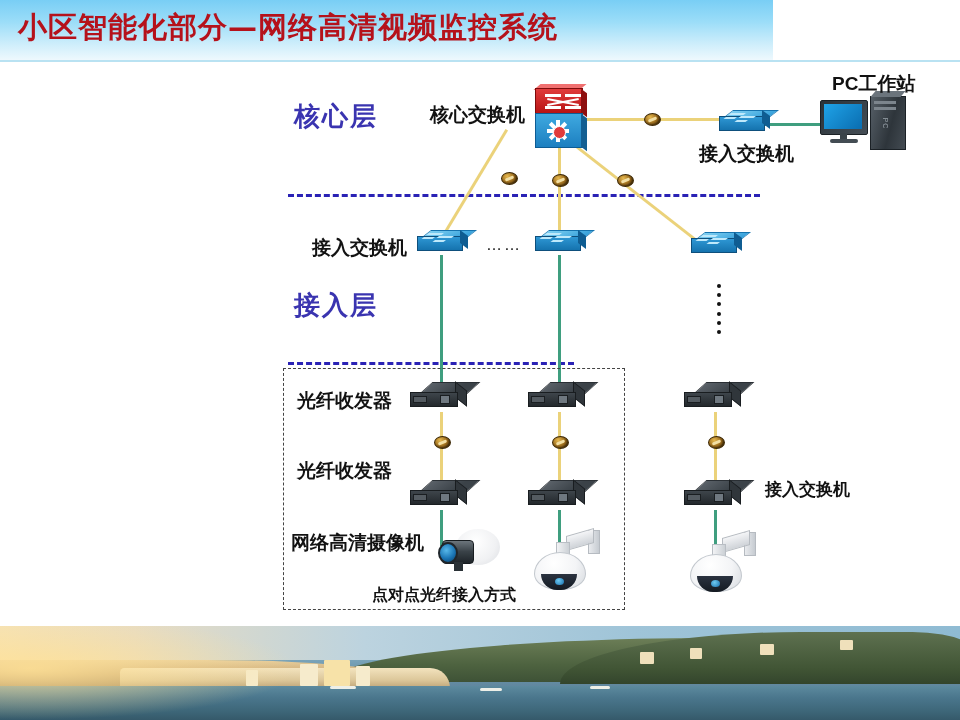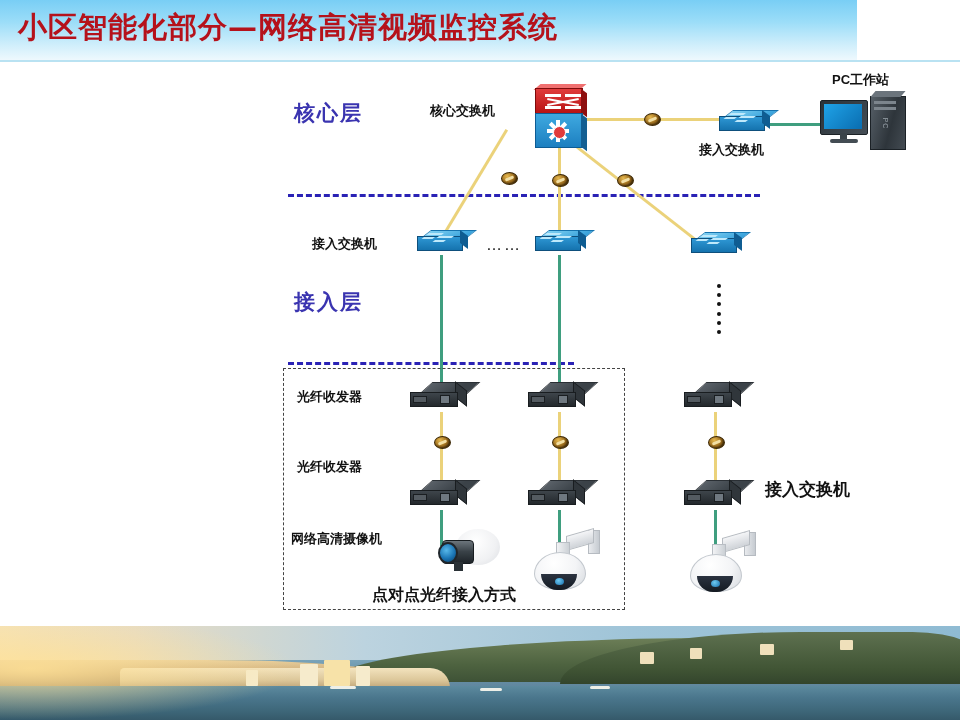--- a/index.html
+++ b/index.html
@@ -6,21 +6,21 @@
   body{
     width:960px;height:720px;overflow:hidden;
     background:#ffffff;
     font-family:"Liberation Sans","DejaVu Sans",sans-serif;
     position:relative;
   }
   #stage{position:absolute;left:0;top:0;width:960px;height:720px;overflow:hidden;background:#fff;}
 
   
   #titlebar{
-    position:absolute;left:0;top:0;width:857px;height:62px;
+    position:absolute;left:0;top:0;width:773px;height:62px;
     background:linear-gradient(to bottom,#79CEF5 0%,#9BDDF8 35%,#CFEEFB 72%,#F2FAFE 100%);
   }
   #titlebar:after{
     content:"";position:absolute;left:0;bottom:0;width:960px;height:2px;
     background:#b9e2f2;
   }
   #title-text{
     position:absolute;left:18px;top:8px;
     font-family:"DejaVu Serif","Liberation Serif",serif;
     font-size:29px;font-weight:bold;color:#B5121B;
@@ -30,28 +30,28 @@
   
   #left-copy{
     position:absolute;left:42px;top:142px;width:222px;
     font-family:"DejaVu Serif","Liberation Serif",serif;
     font-size:17.5px;line-height:38px;color:#2E3B8F;
     text-align:justify;text-indent:2.1em;letter-spacing:.5px;
   }
 
   
   .layer-label{
-    position:absolute;font-size:21px;font-weight:bold;color:#3A34B0;
+    position:absolute;font-size:26px;font-weight:bold;color:#3A34B0;
     letter-spacing:2px;white-space:nowrap;
   }
   #label-core{left:294px;top:99px;}
   #label-access{left:294px;top:288px;}
 
   
-  .cap{position:absolute;font-size:13px;color:#121212;white-space:nowrap;font-weight:bold;}
+  .cap{position:absolute;font-size:19px;color:#121212;white-space:nowrap;font-weight:bold;}
   #cap-core-switch{left:430px;top:102px;}
   #cap-access-switch-top{left:699px;top:141px;}
   #cap-pc{left:832px;top:71px;}
   #cap-access-switch-left{left:312px;top:235px;}
   #cap-conv1{left:297px;top:388px;}
   #cap-conv2{left:297px;top:458px;}
   #cap-camera{left:291px;top:530px;}
   #cap-p2p{left:372px;top:585px;font-size:16px;}
   #cap-wireless{left:765px;top:478px;font-size:17px;}
   #dots-ellipsis{position:absolute;left:486px;top:236px;font-size:16px;color:#111;letter-spacing:2px;}

